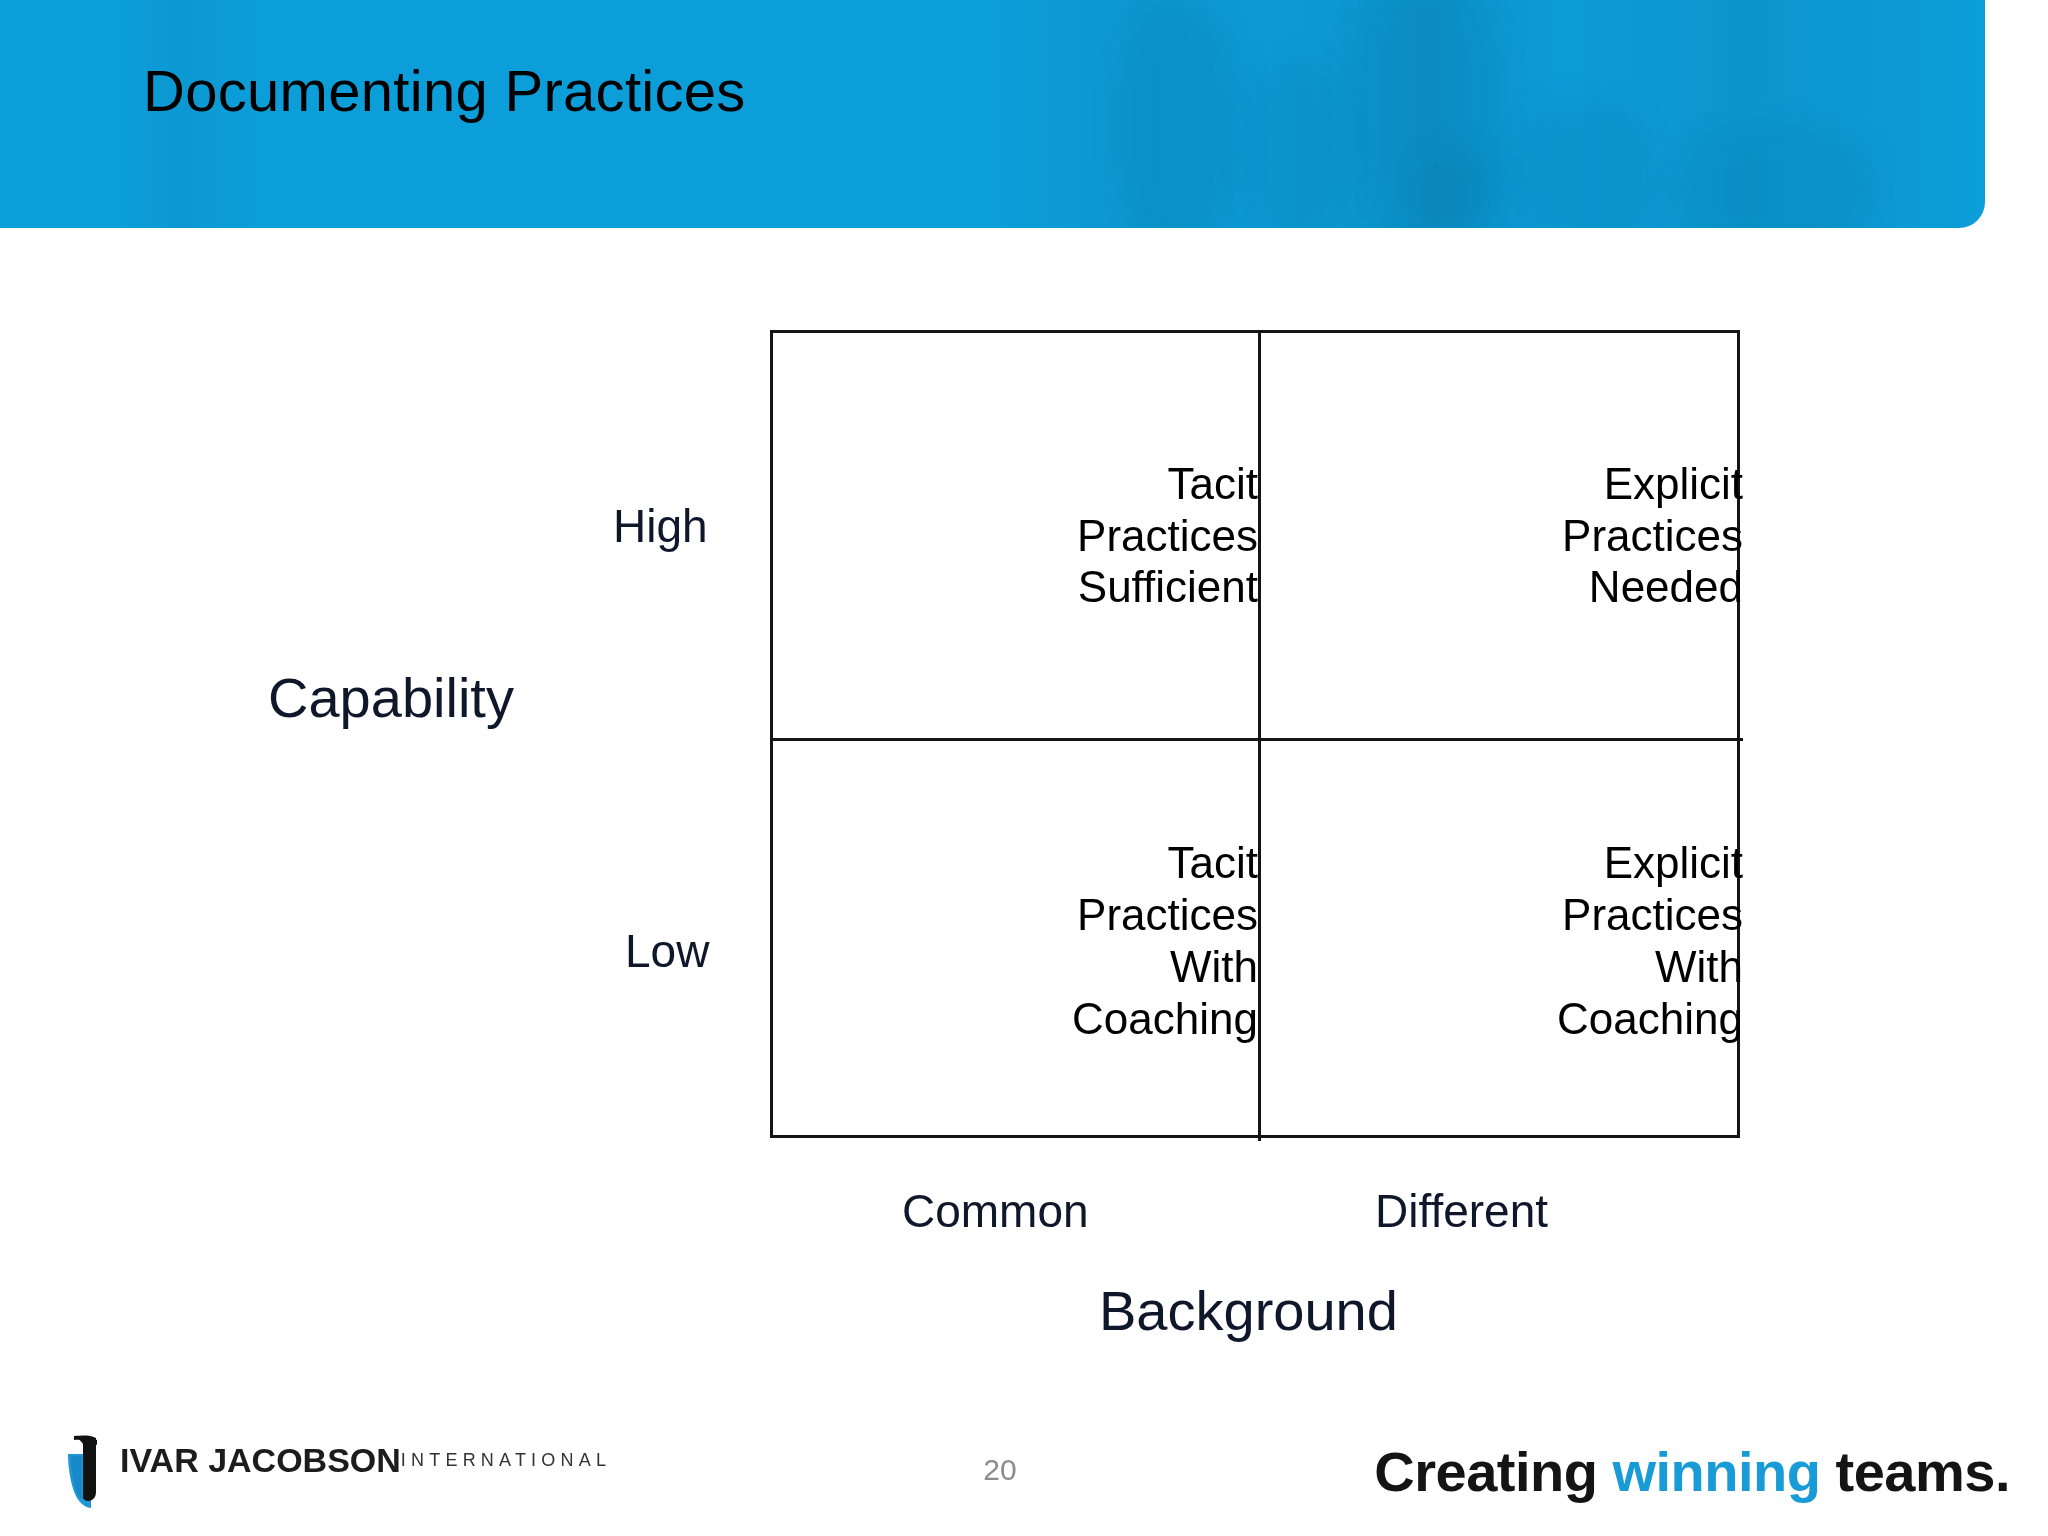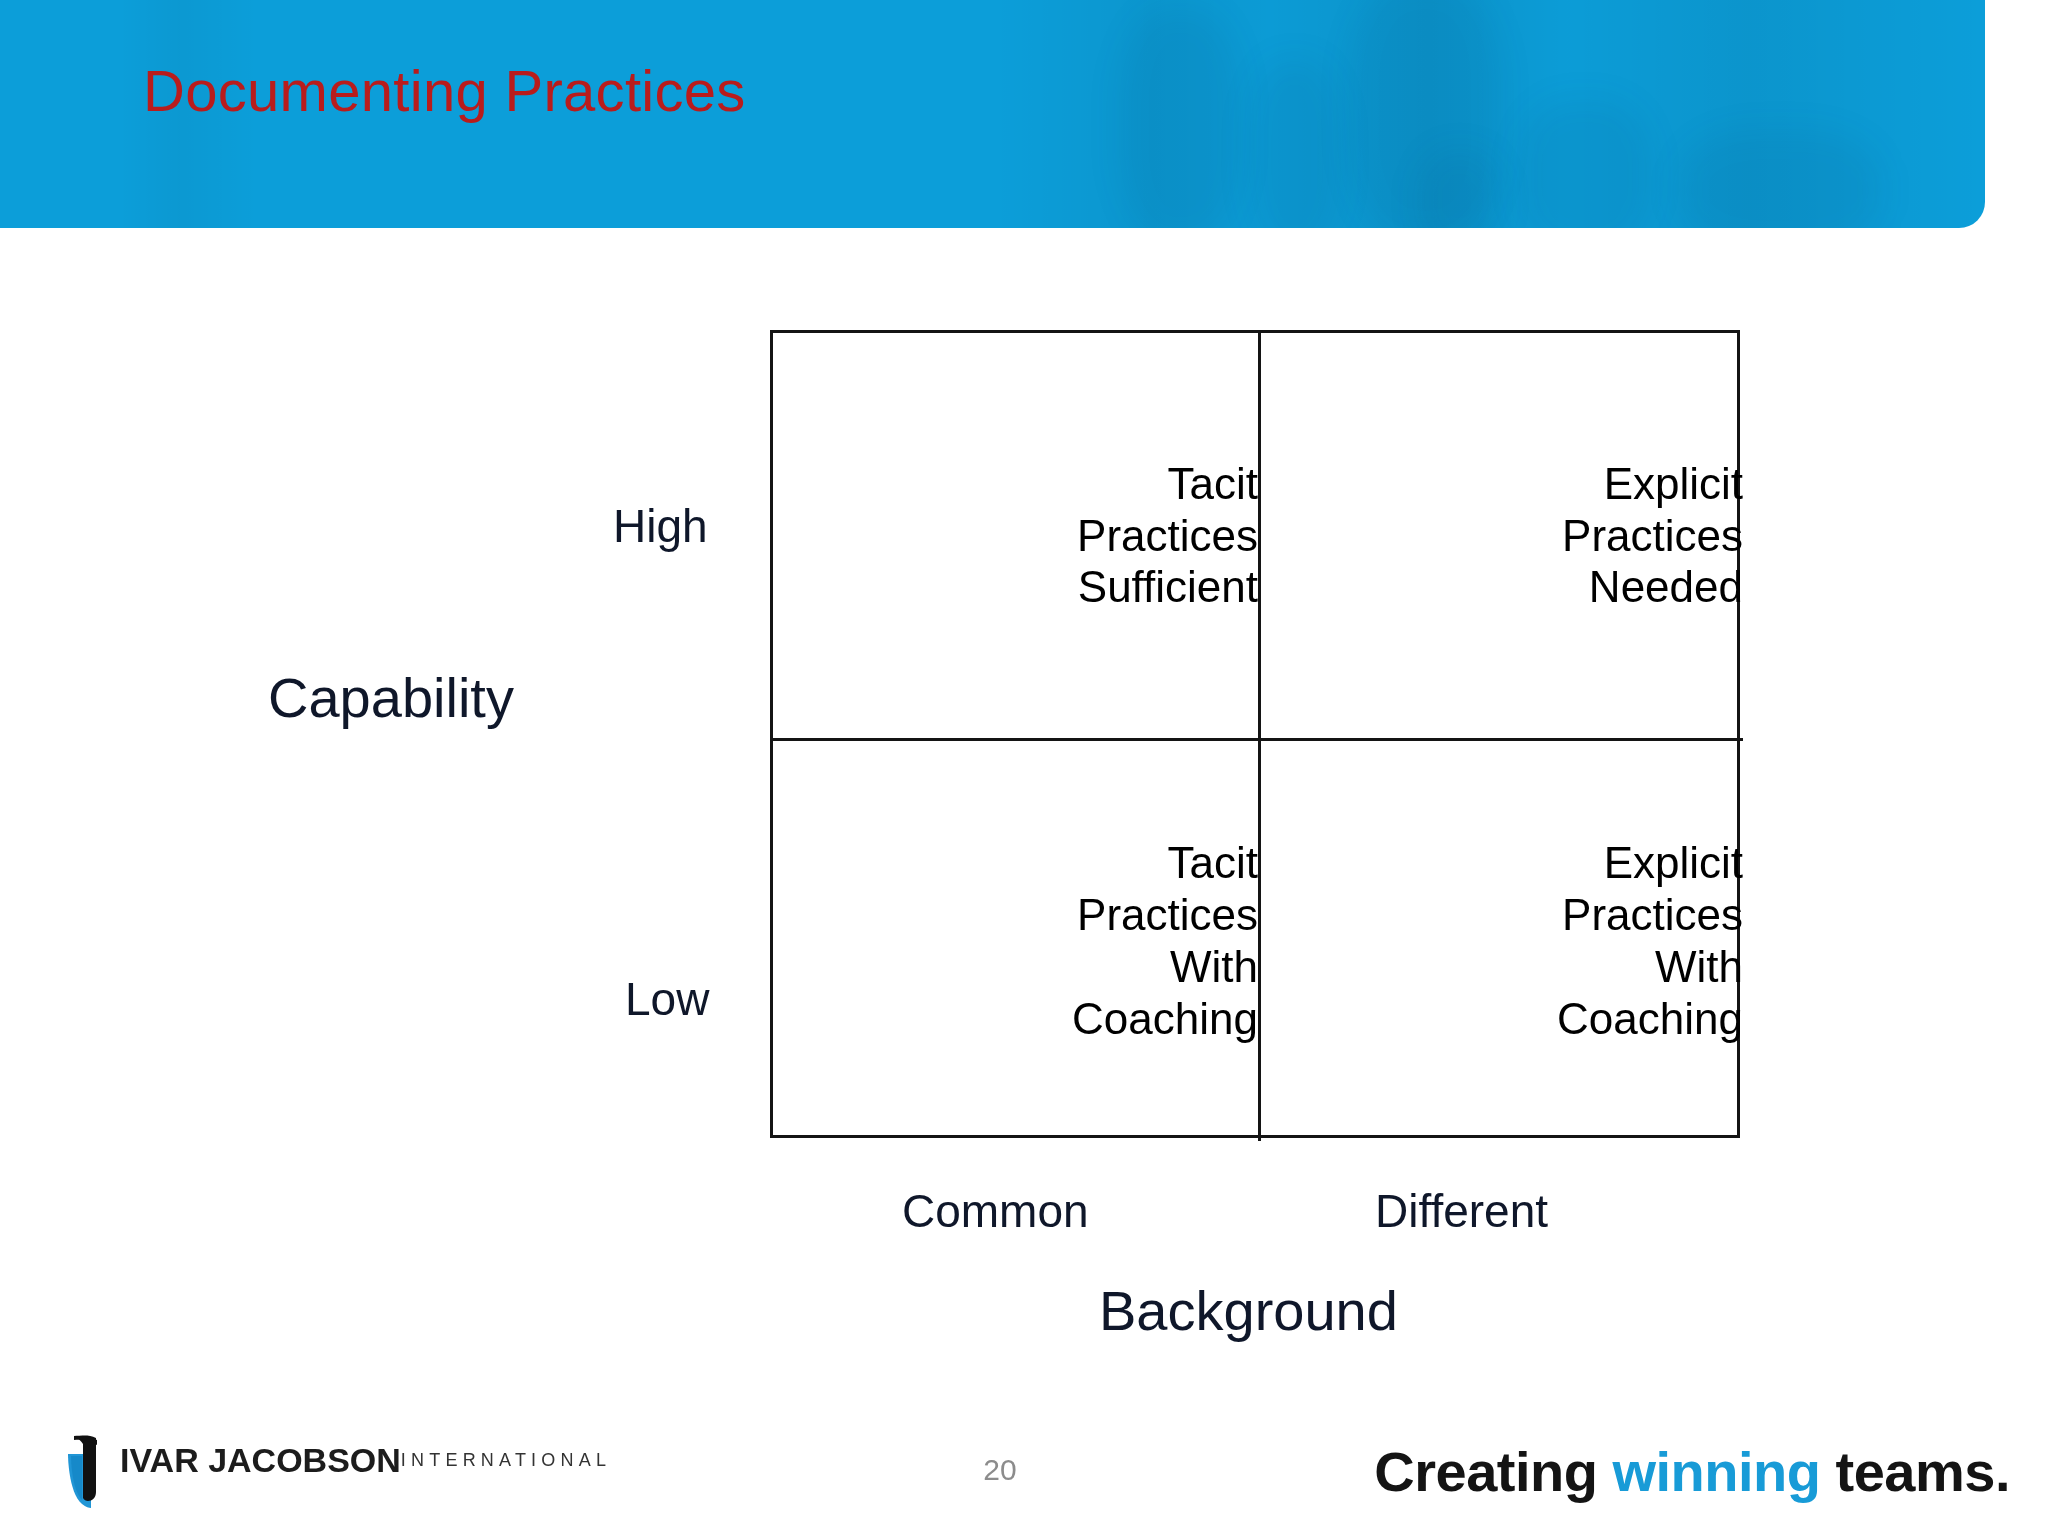--- a/index.html
+++ b/index.html
@@ -59,21 +59,21 @@
   .g4 { left: 1520px; top: 100px; width: 130px; height: 150px; }
   .g5 { left: 1680px; top: 130px; width: 200px; height: 120px; background: rgba(0,60,100,0.05); }
   .g6 { left: 1420px; top: 150px; width: 80px;  height: 100px; background: rgba(0,60,100,0.05); }
 
   .header-title {
     position: absolute;
     left: 143px;
     top: 62px;
     font-size: 58px;
     line-height: 1;
-    color: #b91c1c;
+    color: #000000;
     font-weight: 400;
     letter-spacing: 0.3px;
     white-space: nowrap;
   }
 
   
   .matrix {
     position: absolute;
     left: 770px;
     top: 330px;
@@ -111,21 +111,20 @@
     left: 613px;
     top: 503px;
     font-size: 46px;
     line-height: 1;
   }
   .label-low {
     left: 625px;
     top: 928px;
     font-size: 46px;
     line-height: 1;
-    margin-top: 48px;
   }
   .label-capability {
     left: 268px;
     top: 670px;
     font-size: 56px;
     line-height: 1;
   }
   .label-common {
     left: 902px;
     top: 1188px;

